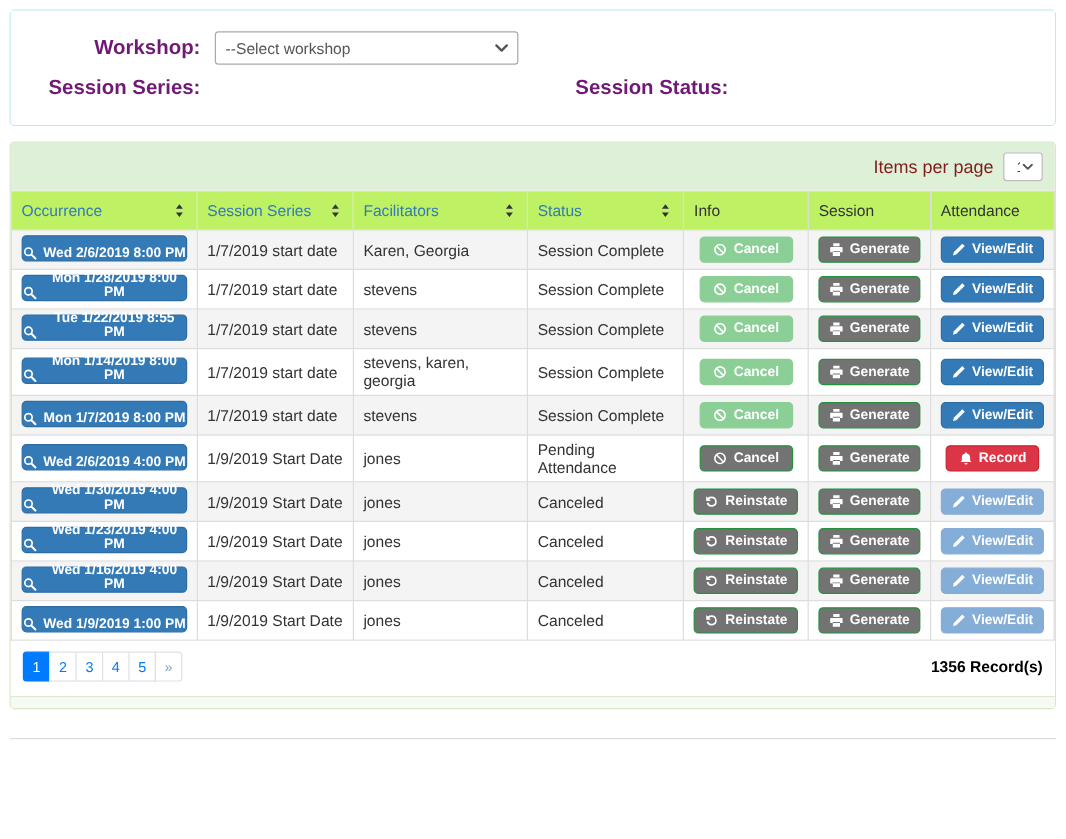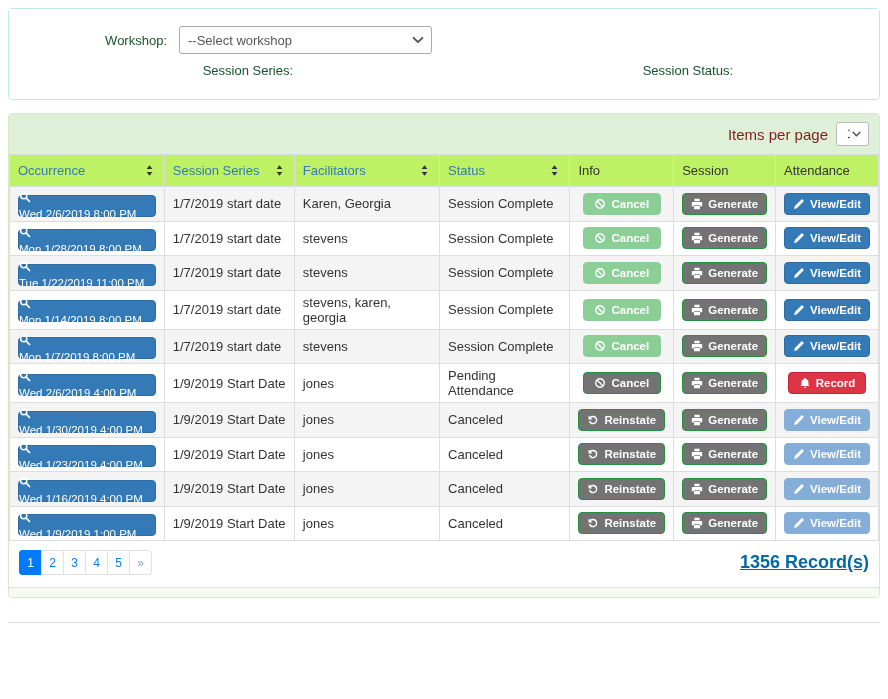--- a/index.html
+++ b/index.html
@@ -14,24 +14,24 @@
   .panel { border-radius: 4px; }
   
   .filter-panel { border: 1px solid #bce8f1; margin-bottom: 13px; }
   .filter-head {
     background: #d9edf7; color: #31708f; padding: 7px 10px;
     display: flex; align-items: center; gap: 8px; font-size: 15px;
     border-bottom: 1px solid #bce8f1; border-radius: 3px 3px 0 0;
   }
   .filter-body { padding: 17px 8px 21px; background: #fff; border-radius: 0 0 3px 3px; }
   .f-row { display: flex; align-items: center; margin-bottom: 9px; }
-  .f-row:last-child { margin-bottom: 0; justify-content: center; }
+  .f-row:last-child { margin-bottom: 0; }
   .f-group { display: flex; align-items: center; }
   .f-group-left { width: 428px; }
-  .f-label { width: 150px; text-align: right; font-weight: normal; font-size: 13px; color: #14532d; margin-right: 12px; flex: none; }
+  .f-label { width: 150px; text-align: right; font-weight: bold; font-size: 17px; color: #701a75; margin-right: 12px; flex: none; }
   .f-label-right { width: 150px; margin-left: 12px; }
   .select-wrap { position: relative; }
   .select-wrap select {
     appearance: none; -webkit-appearance: none; width: 100%;
     border: 1px solid #aaa; border-radius: 3px; background: #fff;
     font-family: "Liberation Sans", sans-serif; font-size: 13px; color: #555;
     height: 28px; padding: 0 26px 0 8px;
   }
   .w253 { width: 253px; text-decoration: underline; } .w250 { width: 250px; }
   .chev { position: absolute; right: 7px; top: 50%; transform: translateY(-50%);
@@ -56,22 +56,22 @@
   tbody tr:nth-child(odd) { background: #f4f4f4; }
   tbody tr:nth-child(even) { background: #fff; }
   td.cell-center { text-align: center; }
 
   .ic { display: inline-flex; }
   .ic svg { display: block; }
 
   button { font-family: "Liberation Sans", sans-serif; cursor: pointer; }
   .obtn {
     width: 100%; background: #337ab7; border: 1px solid #2e6da4; color: #fff;
-    border-radius: 4px; font-size: 11.5px; font-weight: normal; height: 22px;
-    display: inline-flex; align-items: flex-start; justify-content: center; gap: 5px; flex-direction: column;
+    border-radius: 4px; font-size: 11.5px; font-weight: bold; height: 22px;
+    display: inline-flex; align-items: flex-end; justify-content: center; gap: 5px;
   }
   .abtn {
     min-width: 78px; border-radius: 4px; font-size: 11.5px; font-weight: bold;
     color: #fff; height: 22px; padding: 0 8px; border: 1px solid transparent;
     display: inline-flex; align-items: center; justify-content: center; gap: 5px;
   }
   .btn-green { background: #737373; border-color: #23923d; }
   .btn-green.disabled { background: #8bcf97; border-color: #8bcf97; cursor: default; }
   .btn-blue { background: #337ab7; border-color: #2e6da4; }
   .btn-blue.disabled { background: #84add8; border-color: #84add8; cursor: default; }
@@ -82,21 +82,21 @@
   .page-btn {
     min-width: 23px; height: 25px; padding: 0 7px; margin-left: -1px;
     display: flex; align-items: center; justify-content: center;
     border: 1px solid #dee2e6; background: #fff; color: #007bff;
     font-size: 12px; text-decoration: none; cursor: pointer;
   }
   .page-btn:first-child { border-radius: 3px 0 0 3px; margin-left: 0; }
   .page-btn:last-child { border-radius: 0 3px 3px 0; }
   .page-btn.active { background: #007bff; border-color: #007bff; color: #fff; }
   .page-btn.next { color: #7d9fc5; }
-  .record-count { color: #0369a1; font-weight: bold; font-size: 18px; text-decoration: underline; }
+  .record-count { color: #000000; font-weight: bold; font-size: 13px; }
   .panel-bottom { height: 10px; background: #f6faf2; border-top: 1px solid #dce8d0; border-radius: 0 0 3px 3px; }
 
   .page-footer {
     margin-top: 24px; border-top: 1px solid #ddd; padding: 9px 2px;
     display: flex; justify-content: space-between; align-items: center;
     font-size: 12px; color: #333;
   }
 </style>
 </head>
 <body>
@@ -280,21 +280,21 @@
               </button></td>
           </tr>
           <tr>
             <td><button class="obtn">
                 <span class="ic">
                   <svg viewBox="0 0 16 16" width="12" height="12">
                     <circle cx="6.3" cy="6.3" r="4.1" fill="none" stroke="currentColor" stroke-width="1.9"></circle>
                     <line x1="9.6" y1="9.6" x2="14" y2="14" stroke="currentColor" stroke-width="2.3" stroke-linecap="round"></line>
                   </svg>
                 </span>
-                <span>Tue 1/22/2019 11:00 PM</span>
+                <span>Tue 1/22/2019 8:55 PM</span>
               </button></td>
             <td>1/7/2019 start date</td>
             <td>stevens</td>
             <td>Session Complete</td>
             <td class="cell-center"><button class="abtn btn-green disabled">
                 <span class="ic">
                   <svg viewBox="0 0 16 16" width="12" height="12">
                     <circle cx="8" cy="8" r="5.7" fill="none" stroke="currentColor" stroke-width="1.8"></circle>
                     <line x1="4" y1="4" x2="12" y2="12" stroke="currentColor" stroke-width="1.8"></line>
                   </svg>

